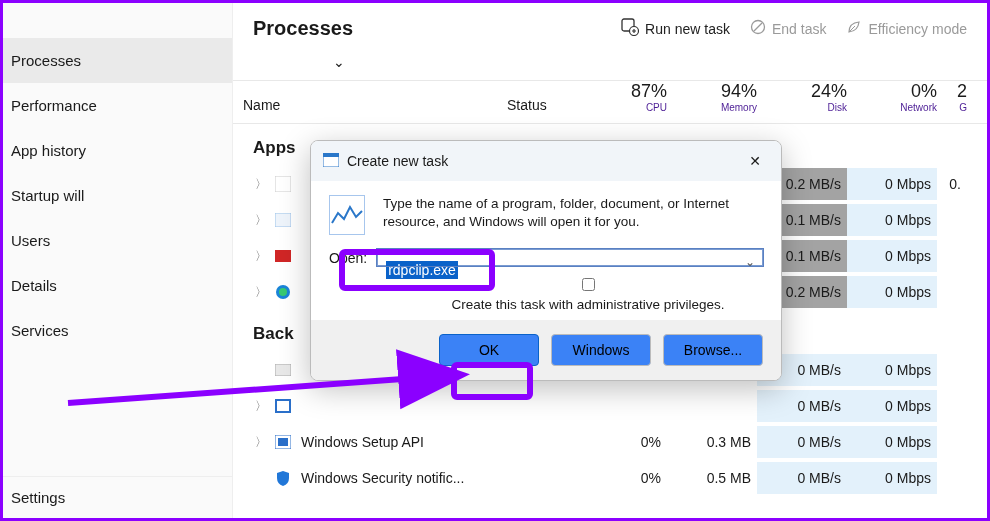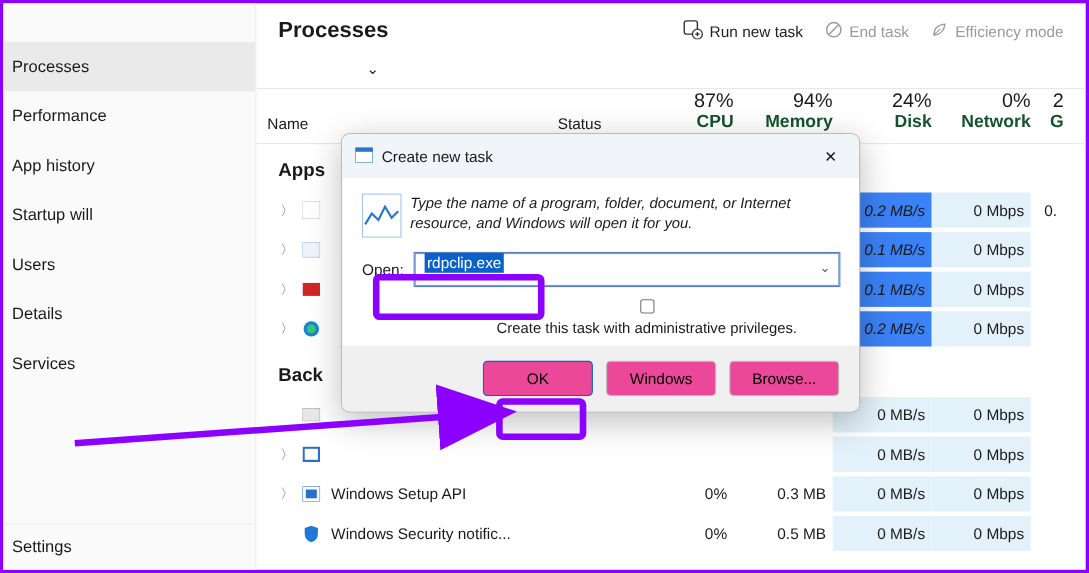--- a/index.html
+++ b/index.html
@@ -13,48 +13,48 @@
     .header-row { display: flex; align-items: center; padding: 14px 20px 14px 20px; }
     .page-title { font-size: 20px; font-weight: 600; }
     .header-actions { margin-left: auto; display: flex; gap: 20px; align-items: center; }
     .header-btn { display: flex; align-items: center; gap: 6px; font-size: 14px; color: #222; cursor: pointer; }
     .header-btn.disabled { color: #9a9a9a; cursor: default; }
     .columns-header { display: flex; border-bottom: 1px solid #e8e8e8; padding: 0 20px 10px 10px; align-items: flex-end; }
     .col-name { flex: 1; display: flex; align-items: center; gap: 6px; }
     .col-name .chev { margin-left: 90px; font-size: 14px; }
     .col-stat { width: 90px; text-align: right; }
     .col-stat .pct { font-size: 18px; }
-    .col-stat .lbl { font-size: 16px; color: #14532d; font-weight: bold; }
+    .col-stat .lbl { font-size: 10px; color: #4c1d95; }
     .col-status { width: 70px; text-align: left; margin-left: 36px; }
     .group-title { font-weight: 600; font-size: 17px; padding: 14px 0 8px 20px; }
     .row { display: flex; align-items: center; padding: 6px 20px 6px 22px; height: 36px; }
     .row .expand { width: 14px; color: #666; font-size: 12px; }
     .row .icon-box { width: 20px; height: 20px; margin: 0 8px 0 4px; display: flex; align-items: center; justify-content: center; }
     .row .name-text { flex: 1; white-space: nowrap; overflow: hidden; text-overflow: ellipsis; }
     .row .status-cell { width: 70px; }
     .row .stat-cell { width: 90px; text-align: right; }
-    .stat-cell.hl1 { background: #3b82f6; font-style: italic; }
+    .stat-cell.hl1 { background: #a3a3a3; }
     .stat-cell.hl2 { background: #e3f1fb; }
     .row .stat-cell { padding: 8px 6px; margin: -8px 0; }
-    .dialog { position: absolute; left: 307px; top: 118px; width: 472px; background: #fff; border: 1px solid #bbb; border-radius: 8px; box-shadow: 0 8px 30px rgba(0,0,0,0.25); overflow: hidden; }
+    .dialog { position: absolute; left: 307px; top: 137px; width: 472px; background: #fff; border: 1px solid #bbb; border-radius: 8px; box-shadow: 0 8px 30px rgba(0,0,0,0.25); overflow: hidden; }
     .dialog-title { background: #f1f5f9; padding: 8px 12px; display: flex; align-items: center; gap: 8px; font-size: 14px; }
     .dialog-close { margin-left: auto; font-size: 14px; cursor: pointer; padding: 4px 8px; }
     .dialog-body { padding: 14px 18px 8px 18px; }
-    .dialog-desc { display: flex; gap: 8px; font-style: italic; }
+    .dialog-desc { display: flex; gap: 18px; }
     .dialog-desc .runicon { width: 40px; height: 40px; border: 1px solid #a7c6ed; display: flex; align-items: center; justify-content: center; }
     .dialog-desc p { font-size: 13.5px; line-height: 1.35; }
     .open-row { display: flex; align-items: center; gap: 10px; margin-top: 14px; }
     .open-row label { font-size: 14px; }
     .combo-wrap { flex: 1; position: relative; }
-    .combo { width: 100%; border: 1px solid #7a9bd1; height: 30px; padding: 0 28px 0 8px; font-size: 14px; font-family: inherit; outline: 1px solid #5a80c2; }
+    .combo { width: 100%; border: 1px solid #7a9bd1; height: 17px; padding: 12px 28px 0 8px; font-size: 14px; font-family: inherit; outline: 1px solid #5a80c2; }
     .combo-chev { position: absolute; right: 8px; top: 6px; color: #555; font-size: 12px; pointer-events: none; }
     .sel-text { background: #0a62c9; color: #fff; padding: 1px 2px; }
     .admin-row { display: flex; align-items: center; gap: 6px; margin: 12px 0 0 84px; font-size: 13.5px; flex-direction: column; }
     .dialog-footer { background: #f0f0f0; padding: 14px 18px; display: flex; justify-content: flex-end; gap: 12px; }
-    .dlg-btn { width: 100px; height: 32px; background: #ec4899; border: 1px solid #bbb; border-radius: 4px; font-size: 14px; cursor: pointer; font-family: inherit; }
+    .dlg-btn { width: 100px; height: 32px; background: #3b82f6; border: 1px solid #bbb; border-radius: 4px; font-size: 14px; cursor: pointer; font-family: inherit; }
     .dlg-btn.primary { border: 1.5px solid #0a62c9; }
     .highlight-box1 { position: absolute; border: 6px solid #8b00ff; border-radius: 6px; pointer-events: none; }
     .arrow-svg { position: absolute; pointer-events: none; }
   </style>
 </head>
 <body>
 
 <div class="container">
   <div class="sidebar">
     <div class="sidebar-item active"><span>Processes</span></div>

